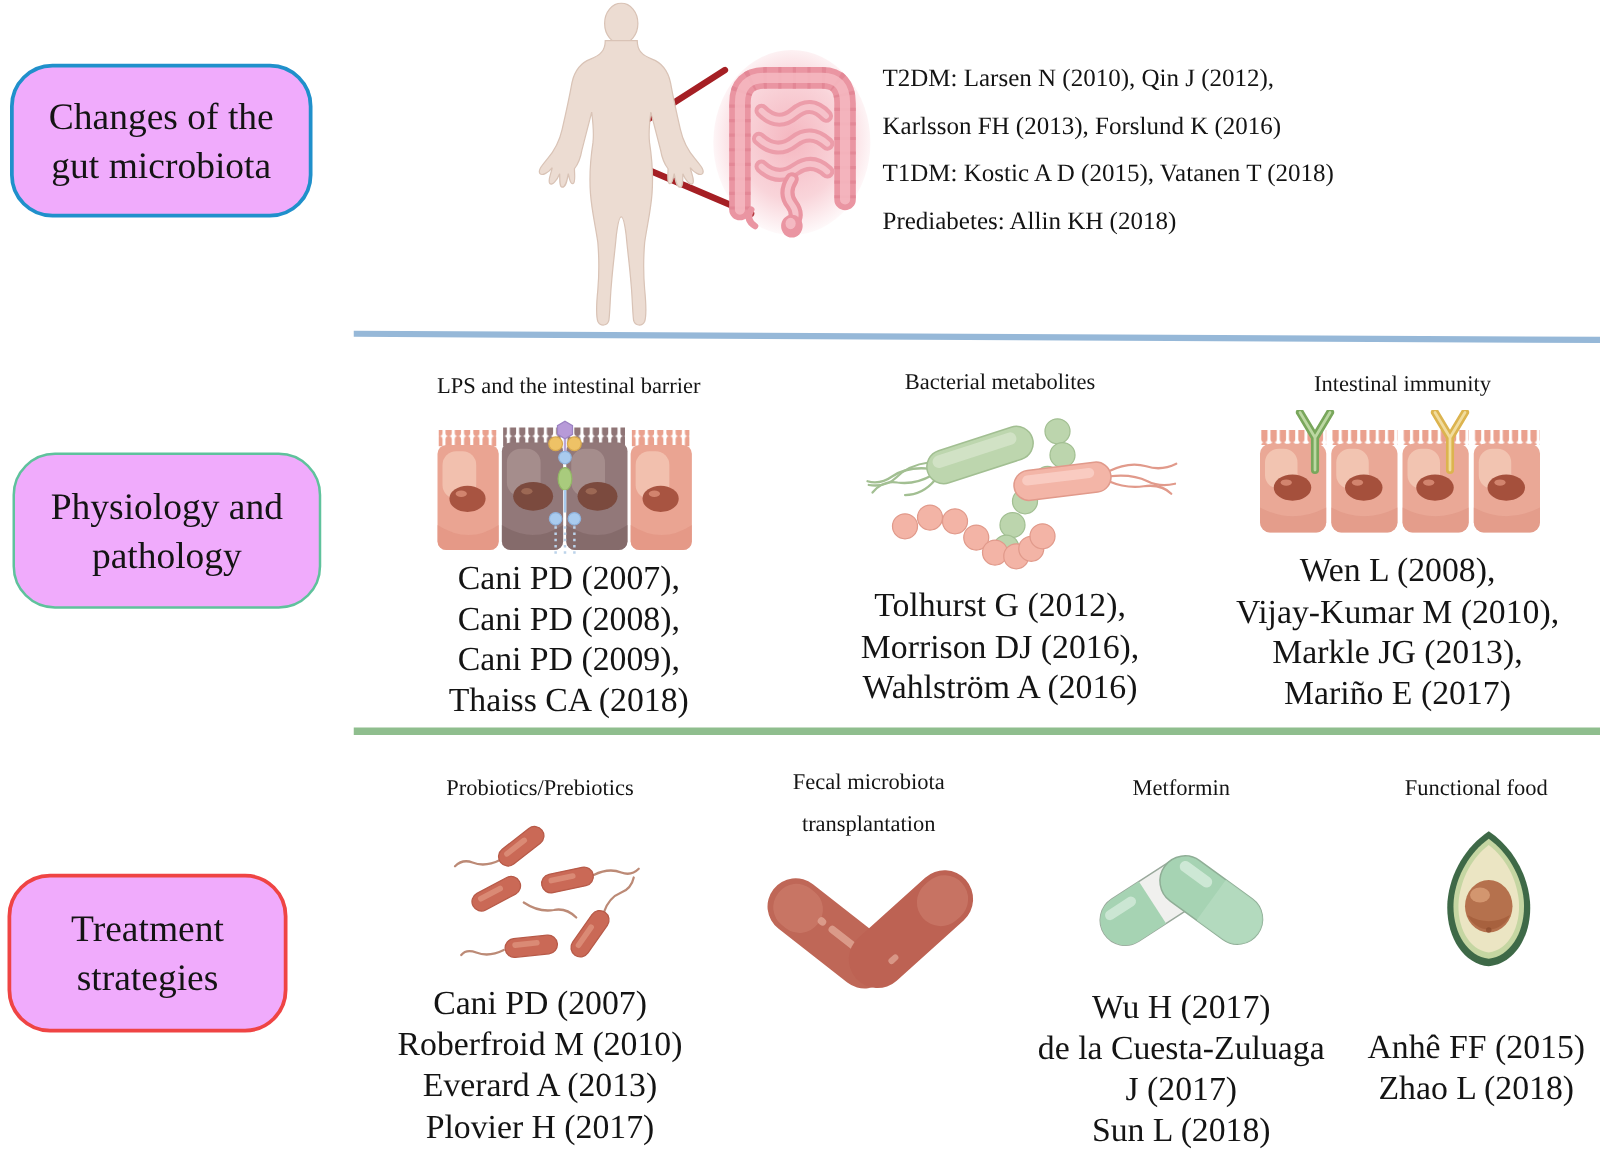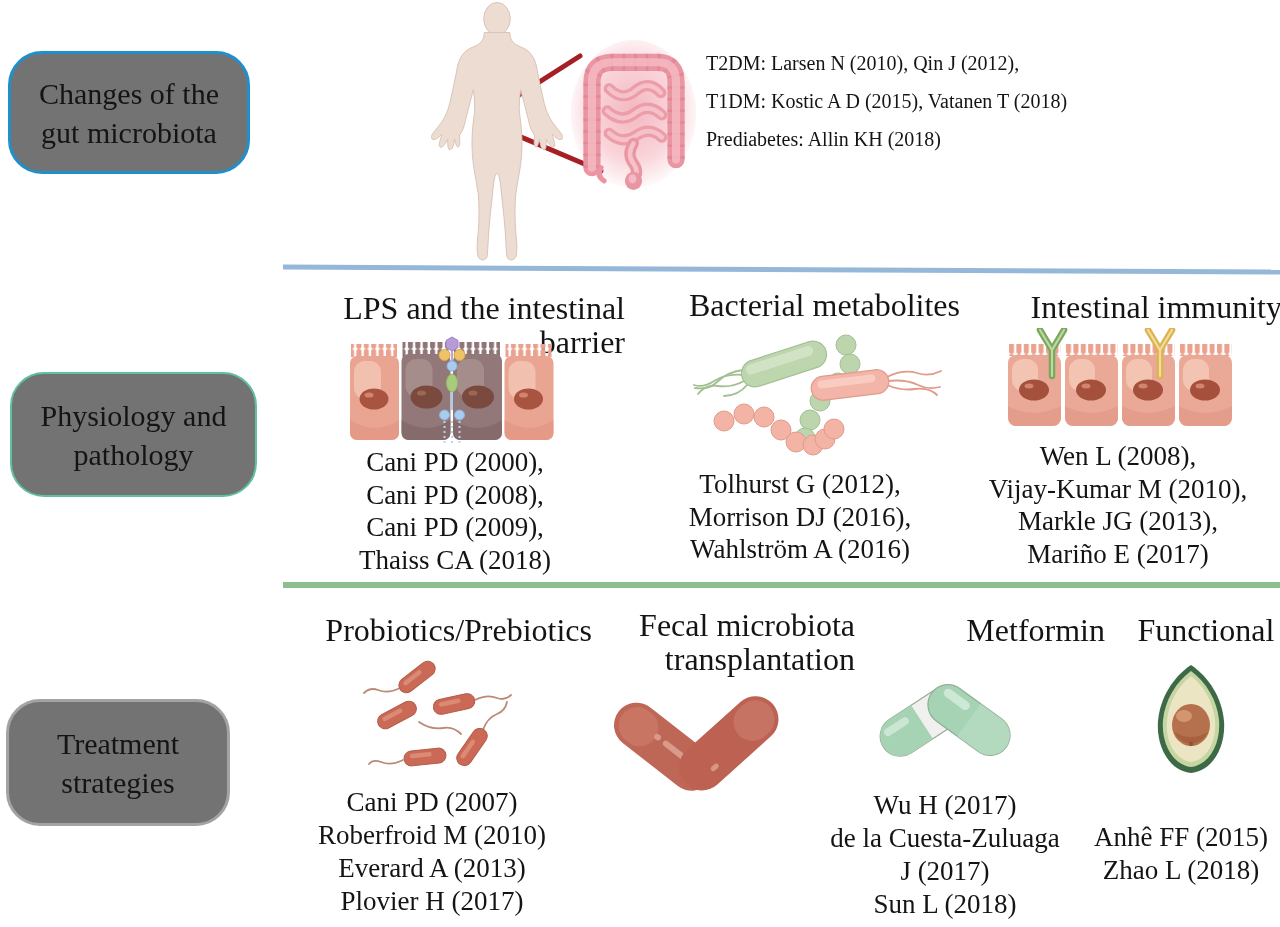--- a/index.html
+++ b/index.html
@@ -4,27 +4,27 @@
 <style>
   html,body { margin:0; padding:0; background:#ffffff; }
   .canvas {
     position:relative; width:1280px; height:927px; background:#ffffff;
     font-family:"Liberation Serif","DejaVu Serif",serif; color:#141414; overflow:hidden;
   }
   .overlay { position:absolute; left:0; top:0; pointer-events:none; }
   .pill {
     position:absolute; display:flex; flex-direction:column; justify-content:center;
     align-items:center; text-align:center; font-size:30px; line-height:39px;
-    background:#737373; border-radius:34px;
+    background:#f0abfc; border-radius:34px;
   }
   .pill-blue  { left:8px;  top:51px;  width:236px; height:117px; border:3px solid #2090cb; }
-  .pill-green { left:10px; top:372px; width:243px; height:121px; border:2.5px solid #5fc29c; }
-  .pill-red   { left:6px;  top:699px; width:218px; height:121px; border:3px solid #a3a3a3; }
+  .pill-green { left:10px; top:362px; width:243px; height:121px; border:2.5px solid #5fc29c; }
+  .pill-red   { left:6px;  top:699px; width:218px; height:121px; border:3px solid #ef4444; }
   .top-cits { position:absolute; left:706px; top:44px; width:565px; font-size:20px; line-height:38px; text-align:left; }
-  .col-title { position:absolute; text-align:right; font-size:32px; line-height:33.5px; }
+  .col-title { position:absolute; text-align:center; font-size:18px; line-height:33.5px; }
   .cits { position:absolute; text-align:center; font-size:27px; line-height:32.5px; }
   .icon-wrap { position:absolute; }
 </style>
 </head>
 <body>
 
 <div class="canvas">
 
   <svg class="overlay" width="1280" height="927" viewBox="0 0 1280 927">
     <line x1="283" y1="267" x2="1280" y2="272" stroke="#96b8d8" stroke-width="5"></line>
@@ -65,20 +65,21 @@
       <path d="M62,102 q-7,11 0,20 q6,8 0,16" stroke="#ea95a2" stroke-width="11"></path>
       <path d="M62,102 q-7,11 0,20 q6,8 0,16" stroke="#f6c2ca" stroke-width="4.5"></path>
       <path d="M30,126 q-5,8 3,13" stroke="#ea95a2" stroke-width="5"></path>
     </g>
     <ellipse cx="62" cy="139" rx="8.5" ry="9" fill="#ea95a2"></ellipse>
     <ellipse cx="61" cy="137" rx="4" ry="4.5" fill="#f6c2ca" opacity="0.8"></ellipse>
   </svg>
 
   <div class="top-cits">
     <div>T2DM: Larsen N (2010), Qin J (2012),</div>
+    <div>Karlsson FH (2013), Forslund K (2016)</div>
     <div>T1DM: Kostic A D (2015), Vatanen T (2018)</div>
     <div>Prediabetes: Allin KH (2018)</div>
   </div>
 
   <div class="pill pill-green">
     <div>Physiology and</div>
     <div>pathology</div>
   </div>
 
   <div class="col-title" style="left:285px;top:292px;width:340px">LPS and the intestinal barrier</div>
@@ -226,21 +227,21 @@
       <path d="M-12,-4 L0,16 L12,-4 M0,16 V42" fill="none" stroke="#79a75c" stroke-width="6.5"></path>
       <path d="M-12,-4 L0,16 L12,-4 M0,16 V42" fill="none" stroke="#bcd8a3" stroke-width="2.2"></path>
     </g>
     <g transform="translate(154,6)" stroke-linecap="round">
       <path d="M-12,-4 L0,16 L12,-4 M0,16 V42" fill="none" stroke="#dcb44f" stroke-width="6.5"></path>
       <path d="M-12,-4 L0,16 L12,-4 M0,16 V42" fill="none" stroke="#f1dc9d" stroke-width="2.2"></path>
     </g>
   </svg>
 
   <div class="cits" style="left:295px;top:446px;width:320px">
-    <div>Cani PD (2000),</div>
+    <div>Cani PD (2007),</div>
     <div>Cani PD (2008),</div>
     <div>Cani PD (2009),</div>
     <div>Thaiss CA (2018)</div>
   </div>
   <div class="cits" style="left:640px;top:468px;width:320px">
     <div>Tolhurst G (2012),</div>
     <div>Morrison DJ (2016),</div>
     <div>Wahlström A (2016)</div>
   </div>
   <div class="cits" style="left:958px;top:440px;width:320px">

